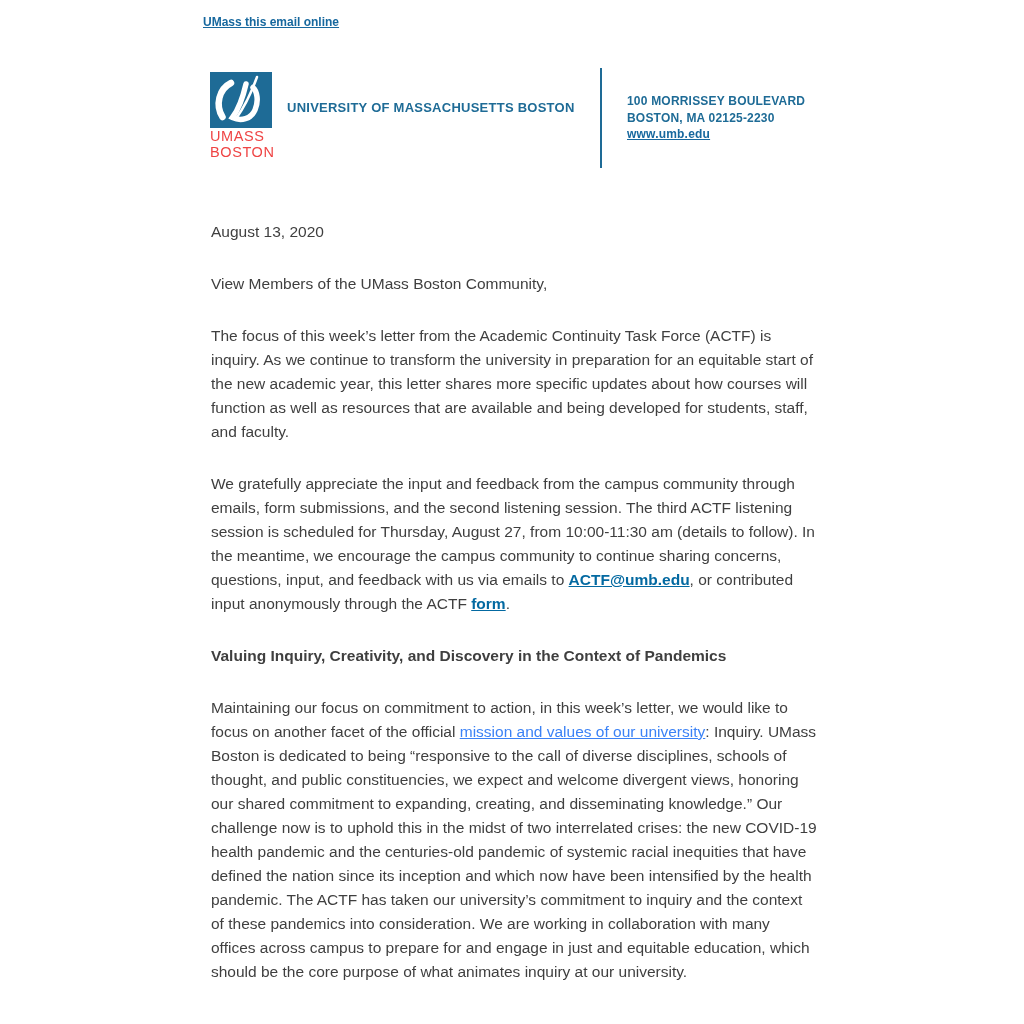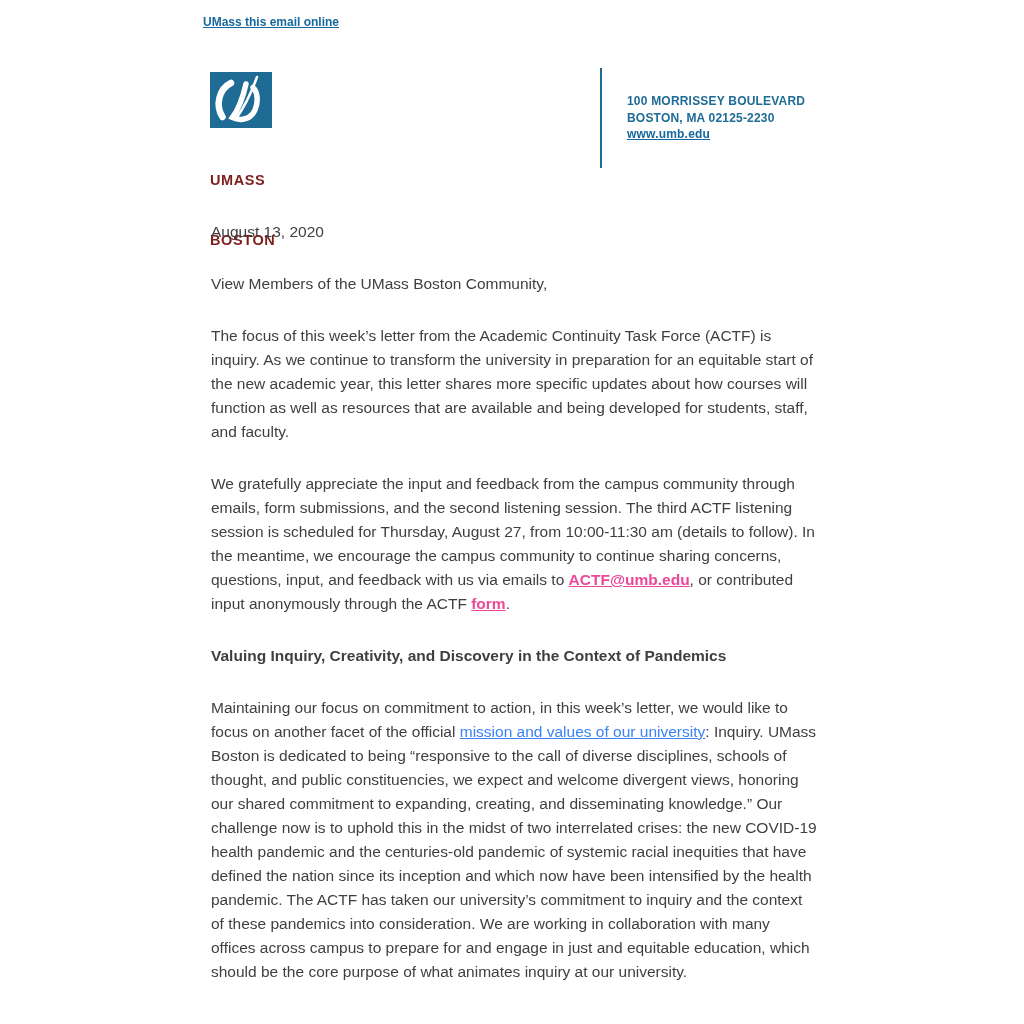--- a/index.html
+++ b/index.html
@@ -29,26 +29,25 @@
   
   .logo-block {
     position: absolute;
     left: 210px;
     top: 72px;
     width: 64px;
     text-align: left;
   }
   .logo-square { display: block; }
   .logo-word {
-    color: #7f1d1d;
-    font-weight: bold;
+    color: #ef4444;
+    font-weight: normal;
     font-size: 14.5px;
     letter-spacing: 0.6px;
     line-height: 16px;
-    margin-top: 44px;
   }
   .univ-name {
     position: absolute;
     left: 287px;
     top: 100px;
     font-size: 13px;
     font-weight: bold;
     letter-spacing: 0.25px;
     color: #1E6B96;
     white-space: nowrap;
@@ -83,21 +82,21 @@
     left: 211px;
     top: 220px;
     width: 607px;
     font-size: 15.5px;
     line-height: 24px;
     color: #3F3F3F;
   }
   .letter p { margin: 0 0 28px 0; }
   .letter .heading { font-weight: bold; }
   a.link-teal {
-    color: #ec4899;
+    color: #0369a1;
     font-weight: bold;
     text-decoration: underline;
     cursor: pointer;
   }
   a.link-blue {
     color: #3b82f6;
     font-weight: normal;
     text-decoration: underline;
     cursor: pointer;
   }
@@ -115,20 +114,21 @@
       <g fill="none" stroke="#FFFFFF" stroke-linecap="round">
         <path d="M21 11 C9 17 5 33 12.5 45" stroke-width="6.5"></path>
         <path d="M47 5 C42 19 36.5 32 26.5 46" stroke-width="2.5"></path>
         <path d="M36 12 C33 25 28 38 22.5 45.5 C31 49.5 41 47 45 38 C49 29 47 19 43 15.5" stroke-width="5.5"></path>
       </g>
     </svg>
     <div class="logo-word">UMASS</div>
     <div class="logo-word">BOSTON</div>
   </div>
 
+  <div class="univ-name">UNIVERSITY OF MASSACHUSETTS BOSTON</div>
 
   <div class="header-divider"></div>
 
   <div class="address-block">
     <div>100 MORRISSEY BOULEVARD</div>
     <div>BOSTON, MA 02125-2230</div>
     <a href="#">www.umb.edu</a>
   </div>
 
   <div class="letter">

